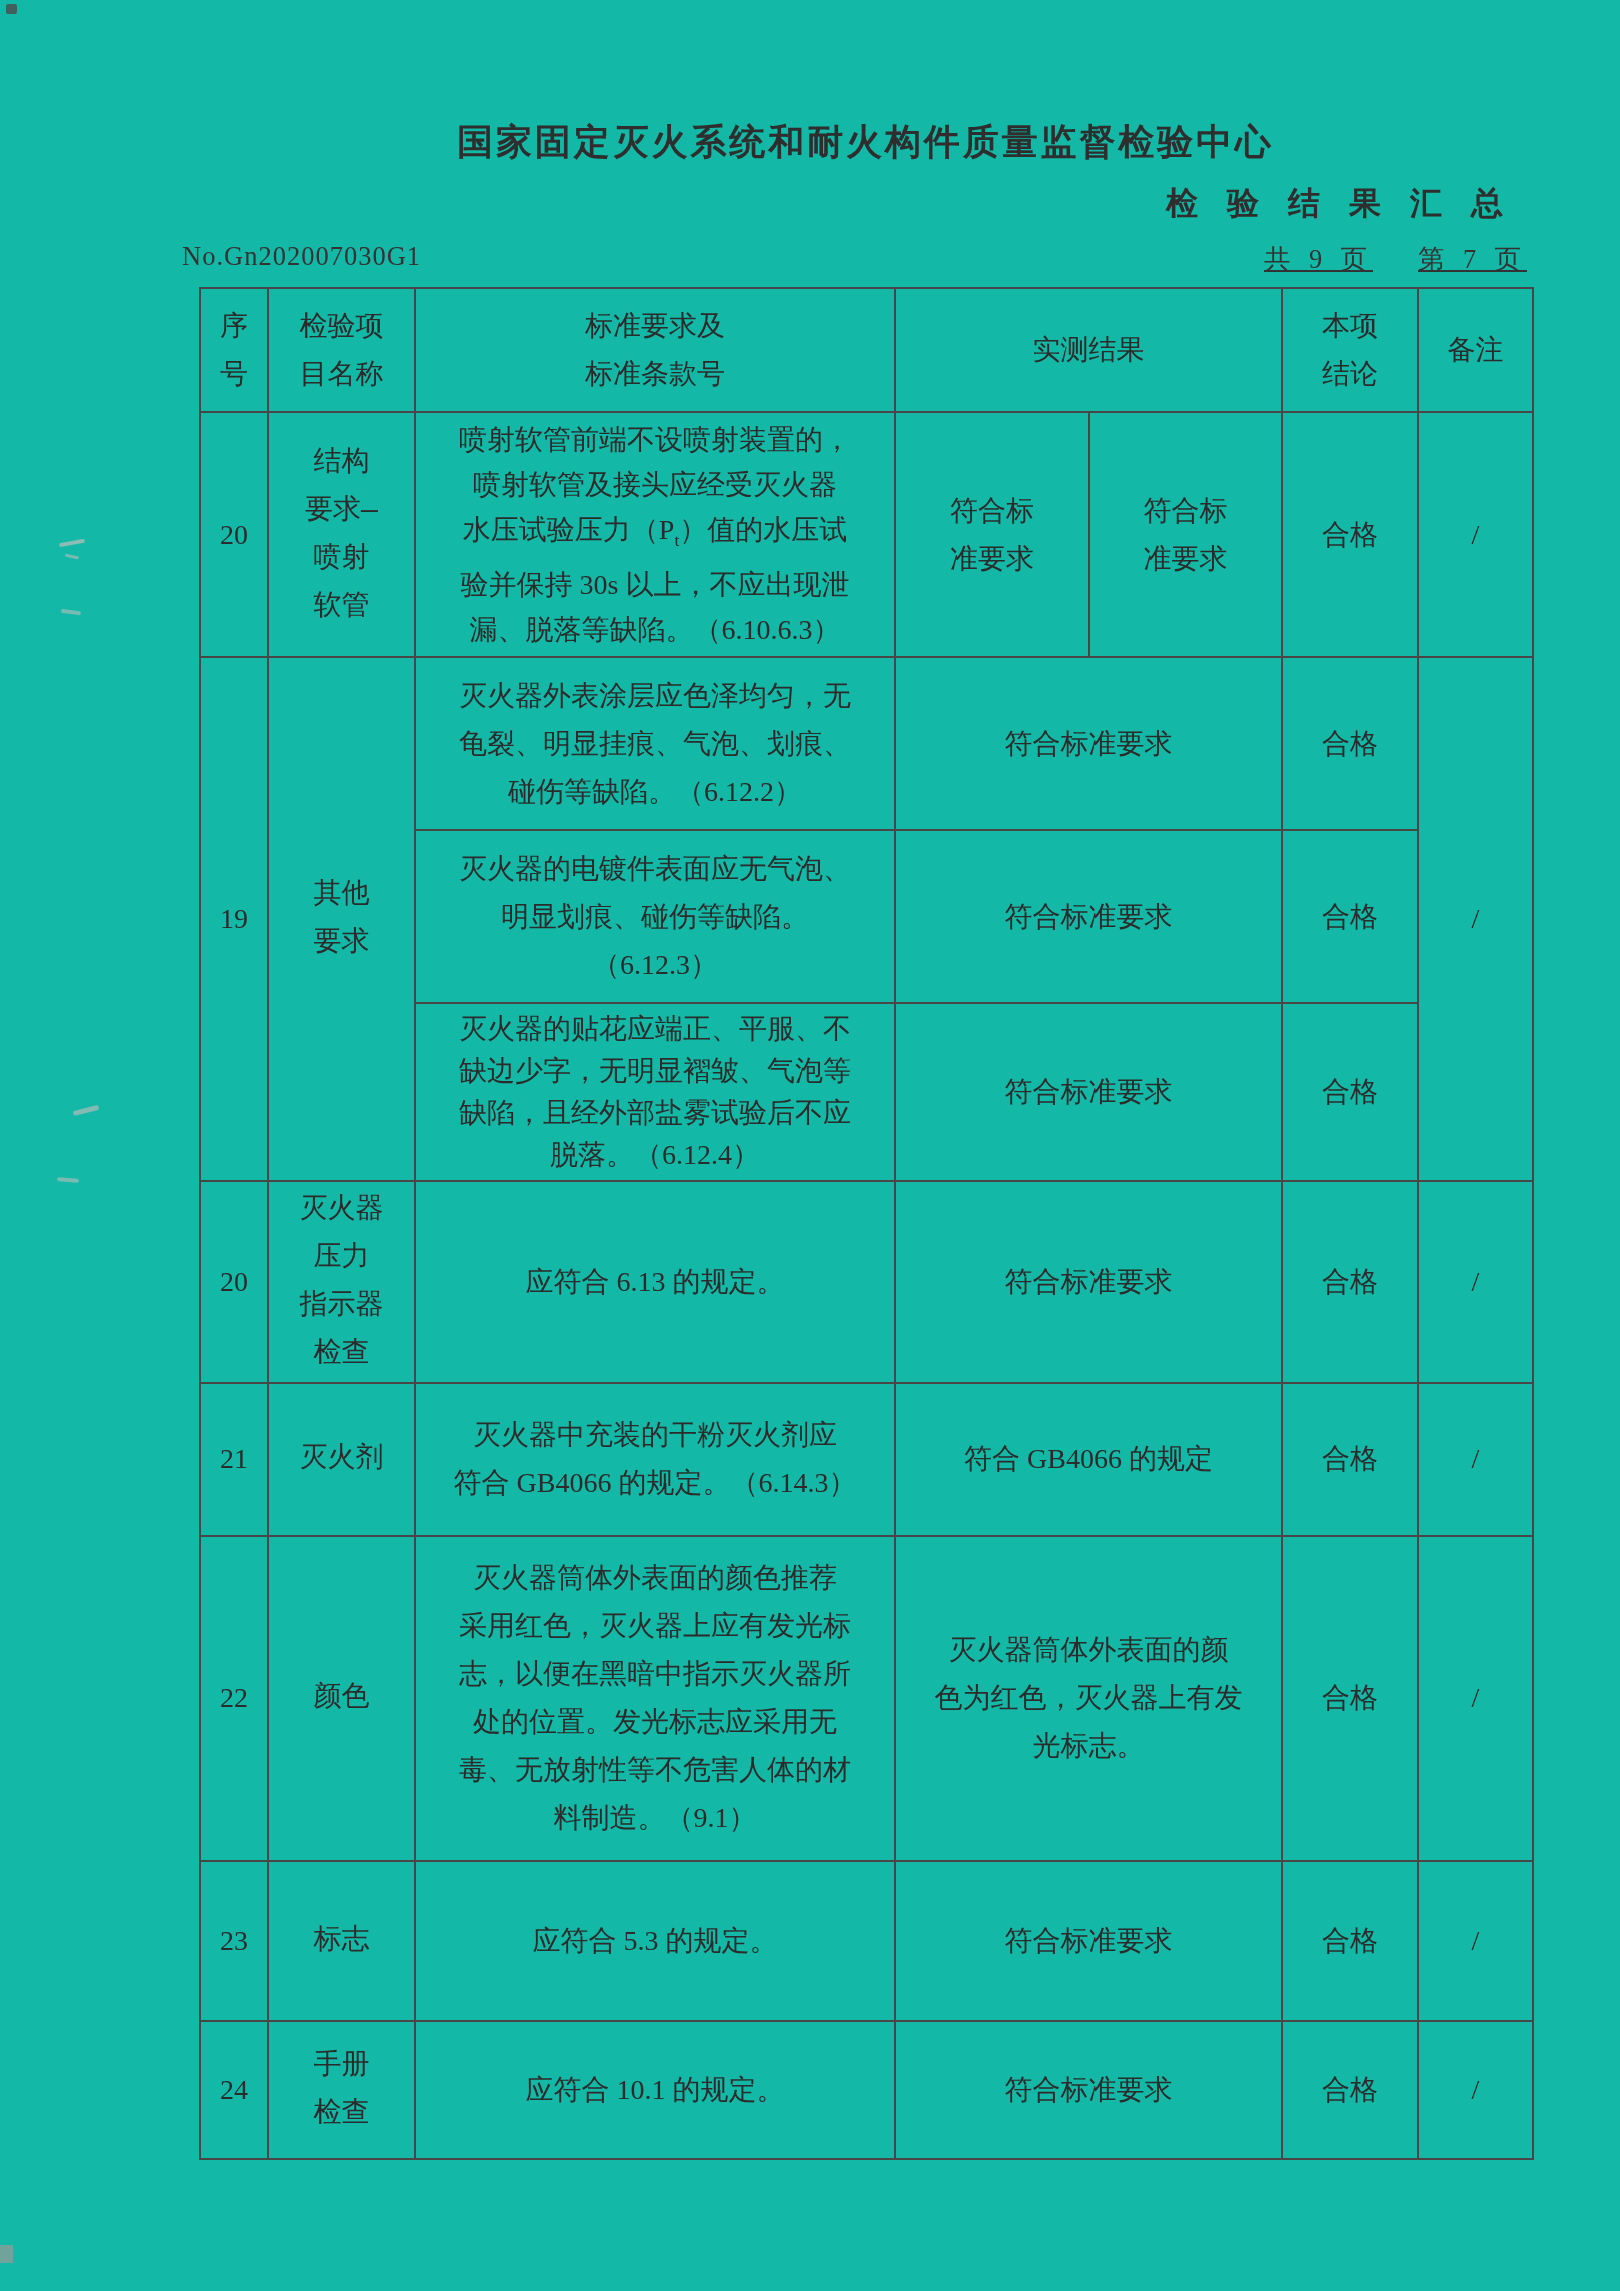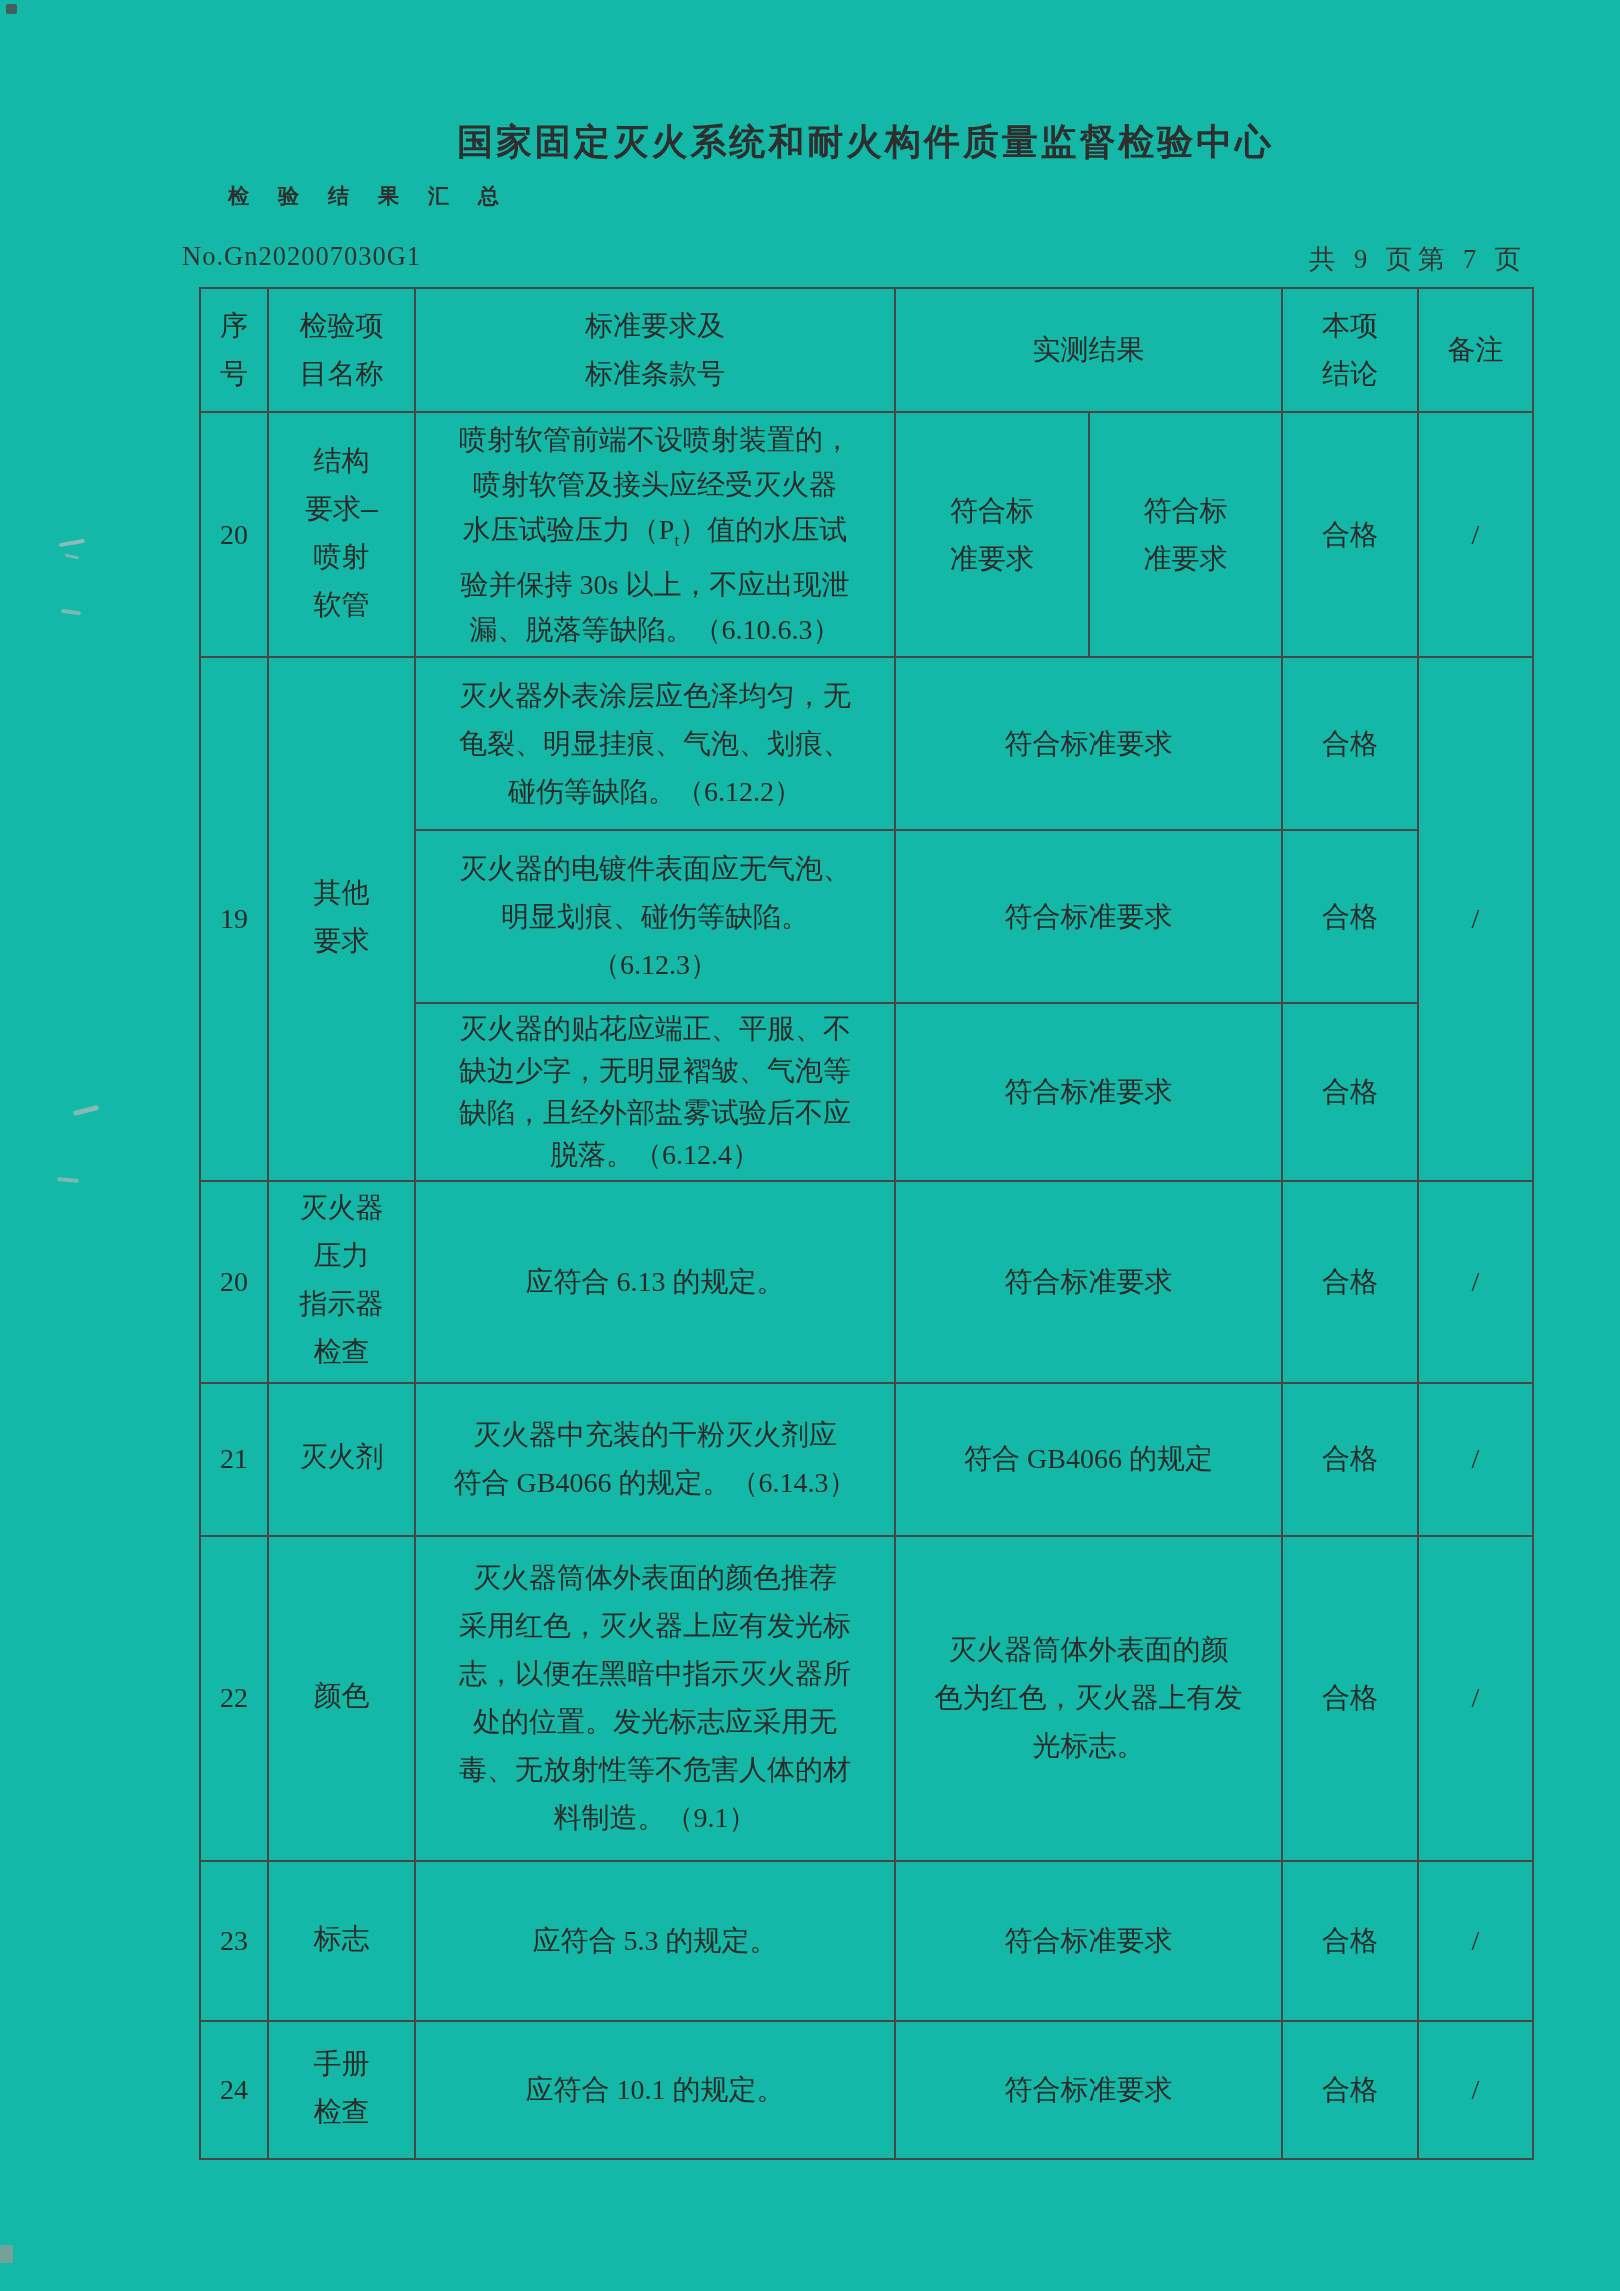--- a/index.html
+++ b/index.html
@@ -14,32 +14,32 @@
   }
   .org-title{
     position:absolute;left:199px;top:118px;width:1333px;
     text-align:center;
     font-family:"Liberation Sans","DejaVu Sans",sans-serif;
     font-weight:bold;font-size:36px;letter-spacing:2.9px;
     color:#2e2e2e;
   }
   .doc-title{
     position:absolute;left:199px;top:182px;width:1333px;
-    text-align:left;
-    font-weight:bold;font-size:21px;
+    text-align:right;
+    font-weight:bold;font-size:32px;
     letter-spacing:29px;text-indent:29px;
     color:#2e2e2e;
   }
   .meta-row{
     position:absolute;left:182px;top:241px;width:1345px;
     display:flex;justify-content:space-between;
     font-size:26.5px;color:#333;
   }
   .report-no{letter-spacing:1px;}
-  .page-info{display:flex;letter-spacing:5.9px;}
+  .page-info{display:flex;gap:45px;letter-spacing:5.9px;text-decoration:underline;}
   table.results{
     position:absolute;left:199px;top:287px;
     width:1333px;
     border-collapse:collapse;table-layout:fixed;
     font-size:28px;color:#2b2b2b;
   }
   table.results td,table.results th{
     border:2px solid #474747;
     vertical-align:middle;
     text-align:center;

